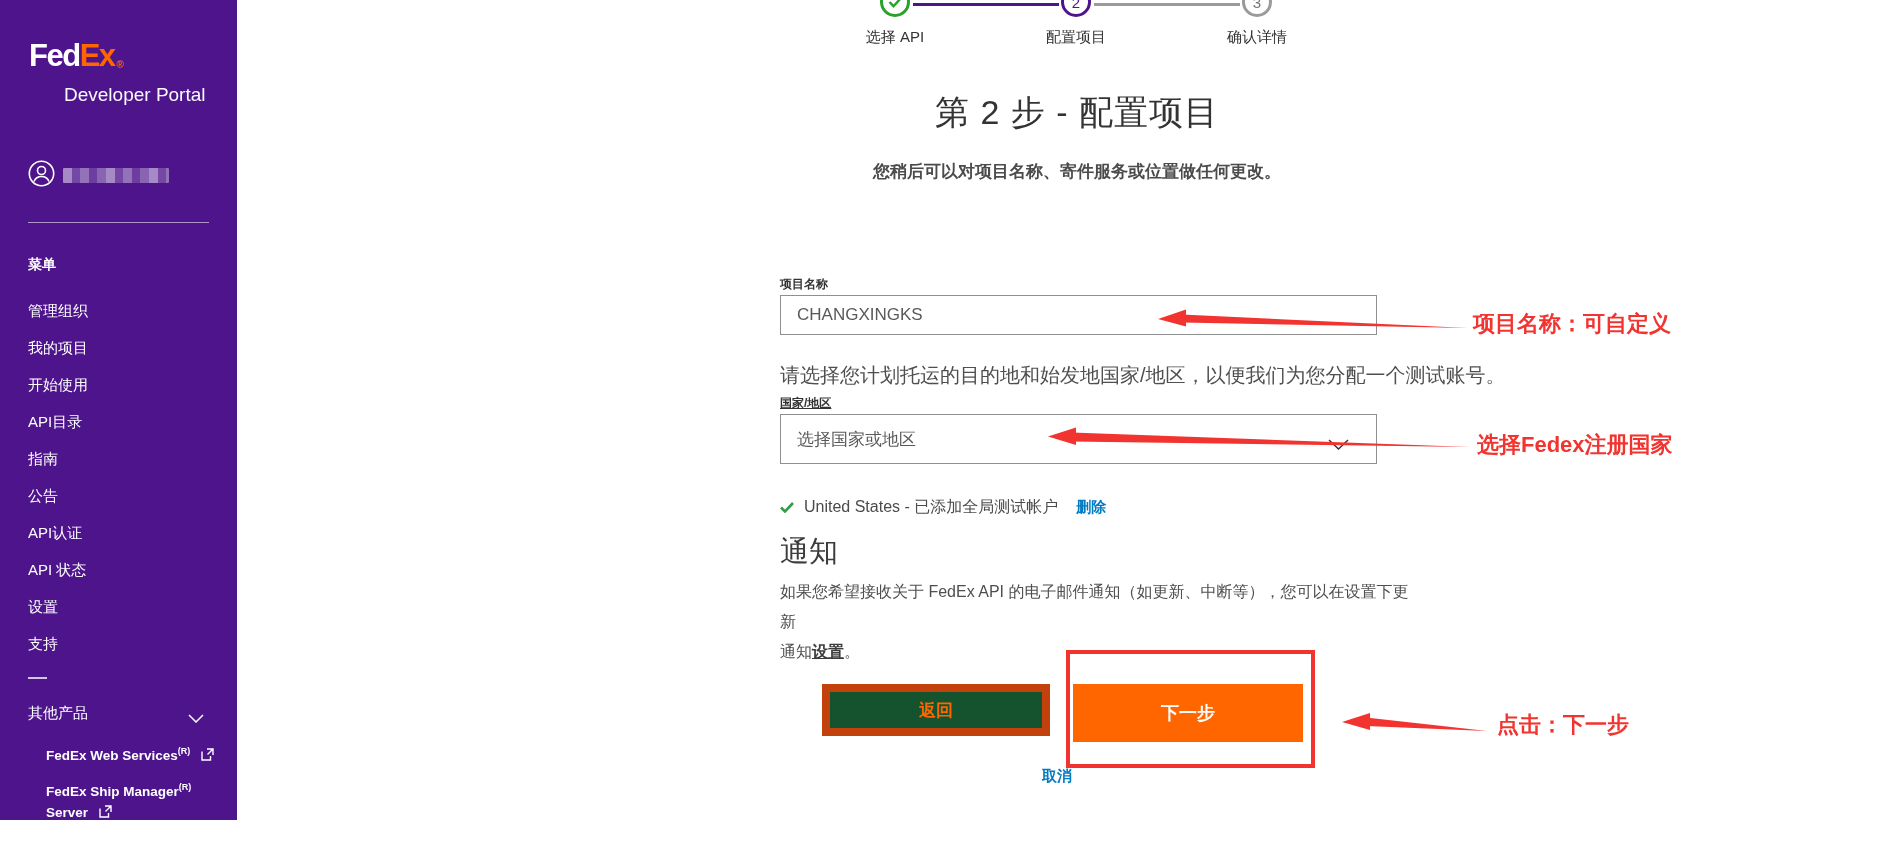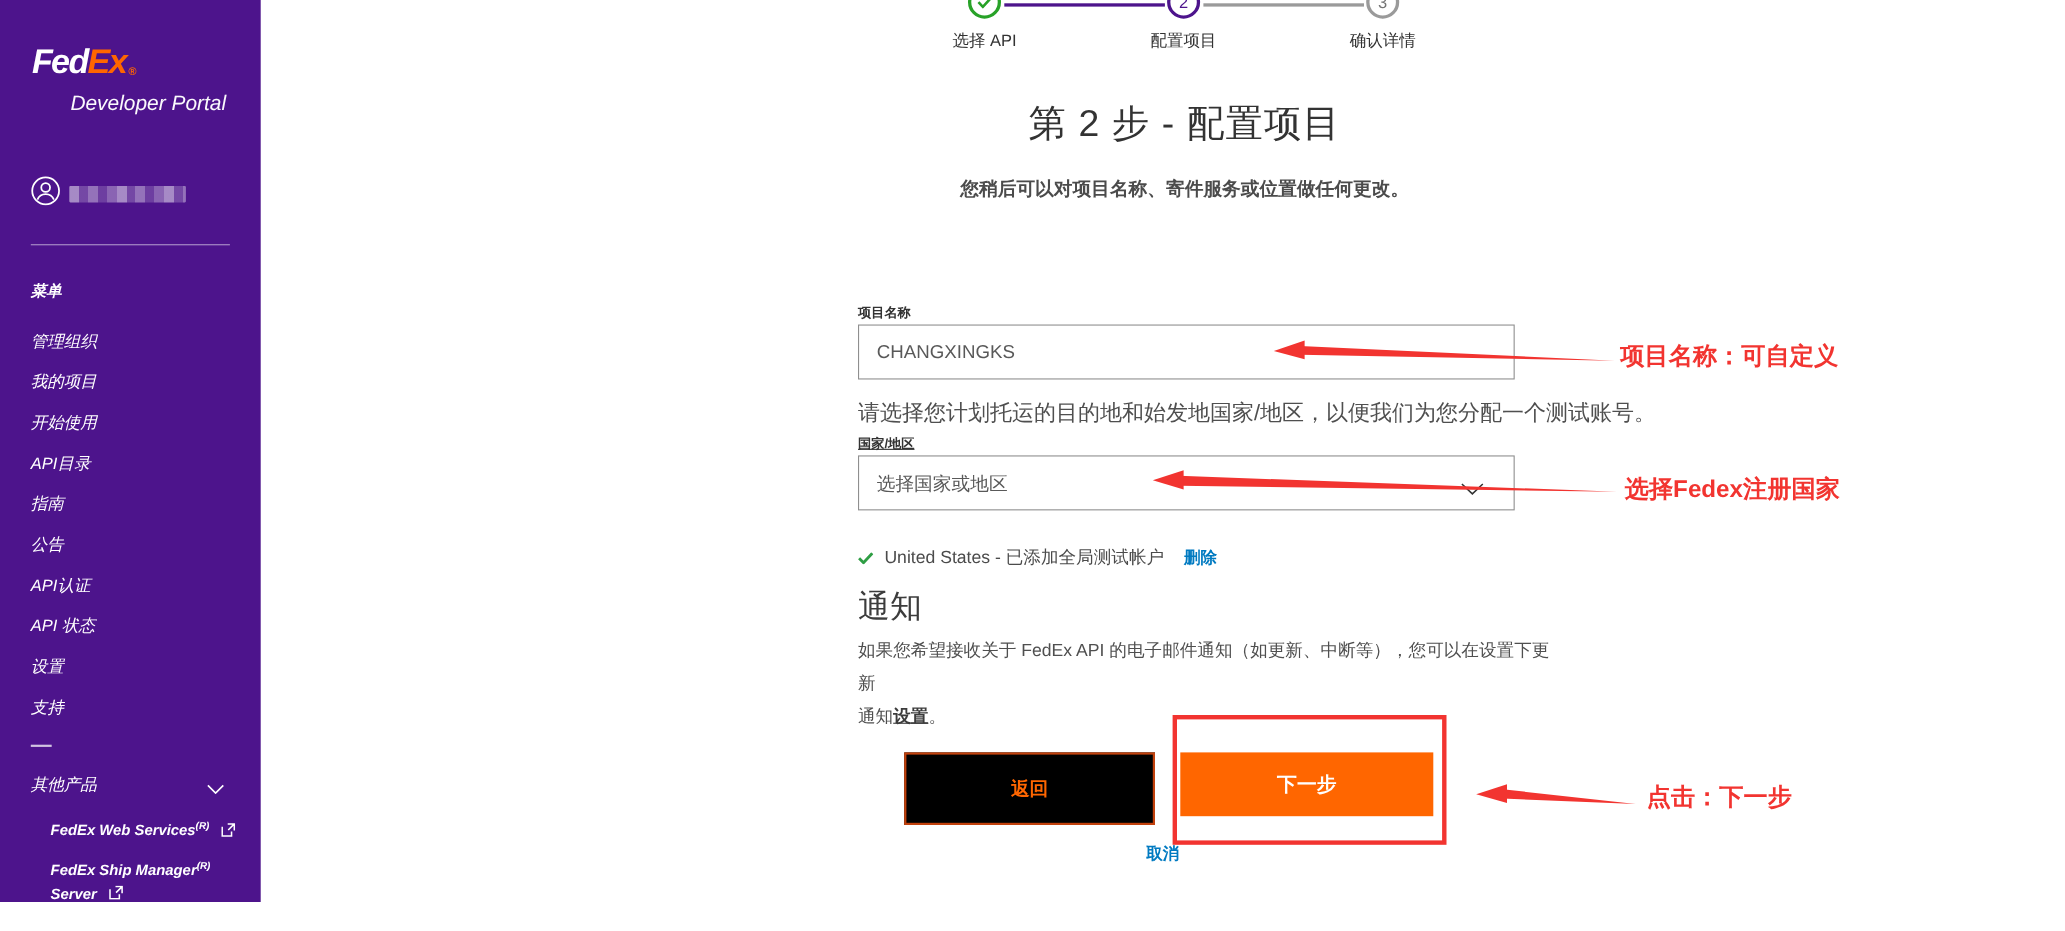--- a/index.html
+++ b/index.html
@@ -4,21 +4,21 @@
 <style>
   * { margin:0; padding:0; box-sizing:border-box; }
   html,body { width:1877px; height:846px; }
   body {
     position:relative; background:#fff; overflow:hidden;
     font-family:"Liberation Sans","DejaVu Sans",sans-serif;
     -webkit-font-smoothing:antialiased;
   }
 
   
-  .sidebar { position:absolute; left:0; top:0; width:237px; height:820px; background:#4d148c; color:#fff;font-style:italic; }
+  .sidebar { position:absolute; left:0; top:0; width:237px; height:820px; background:#4d148c; color:#fff; }
   .logo { position:absolute; left:29px; top:38px; font-size:31px; font-weight:bold; letter-spacing:-1.5px; cursor:pointer; }
   .logo .fed { color:#fff; }
   .logo .ex  { color:#ff6600; }
   .logo .reg { font-size:10px; color:#ff6600; letter-spacing:0; vertical-align:-2px; margin-left:2px; }
   .portal { position:absolute; left:29px; top:84px; font-size:19px; font-weight:400; color:#fbfafd;margin-left:35px; }
   .user-row { position:absolute; left:28px; top:160px; display:flex; align-items:center; gap:8px; }
   .user-mosaic {
     width:106px; height:15px; border-radius:1px;
     background:
       repeating-linear-gradient(90deg, rgba(255,255,255,.50) 0 9px, rgba(255,255,255,.22) 9px 17px,
@@ -47,36 +47,36 @@
   .step-label { position:absolute; top:28px; width:140px; text-align:center; font-size:15px; color:#333; }
   .sl1 { left:825px; } .sl2 { left:1006px; } .sl3 { left:1187px; }
 
   
   .page-title { position:absolute; left:737px; top:90px; width:680px; text-align:center;
     font-size:34px; font-weight:300; color:#333; letter-spacing:1px; }
   .page-subtitle { position:absolute; left:737px; top:160px; width:680px; text-align:center; font-size:17px; color:#4b4b4b;font-weight:bold; }
 
   
   .field-label { position:absolute; left:780px; font-size:12px; font-weight:bold; color:#333; }
-  .text-input { position:absolute; left:780px; width:597px; height:50px; border:1px solid #8f8f8f; background:#fff;
+  .text-input { position:absolute; left:780px; width:597px; height:40px; border:1px solid #8f8f8f; background:#fff;
     font-family:inherit; font-size:17px; color:#595959; padding:16px 16px; border-radius:0; outline:none; }
   .select-box { position:absolute; left:780px; width:597px; height:50px; border:1px solid #8f8f8f; background:#fff;
     display:flex; align-items:center; padding:0 16px; font-size:17px; color:#595959; cursor:pointer; }
   .select-chev { position:absolute; left:547px; top:20px; }
   .helper { position:absolute; left:780px; top:362px; font-size:20px; color:#4f4f4f; white-space:nowrap; }
   .us-row { position:absolute; left:780px; top:497px; display:flex; align-items:center; font-size:16px; color:#4b4b4b; }
   .us-row .chk { margin-right:10px; display:inline-flex; }
   .remove-link { margin-left:18px; color:#007ac1; font-weight:bold; font-size:15px; cursor:pointer; }
   .notice-title { position:absolute; left:780px; top:532px; font-size:29px; font-weight:300; color:#3c3c3c; }
   .notice-body { position:absolute; left:780px; top:577px; width:630px; font-size:16px; color:#4f4f4f; line-height:30px; }
   .settings-link { font-weight:bold; text-decoration:underline; color:#3c3c3c; cursor:pointer; }
 
   
-  .btn-back { position:absolute; left:822px; top:684px; width:228px; height:66px; background:#000000;
-    border:2px solid #c2410c; color:#ff6600; font-weight:bold; font-size:17px; font-family:inherit; cursor:pointer; }
+  .btn-back { position:absolute; left:822px; top:684px; width:228px; height:52px; background:#14532d;
+    border:8px solid #c2410c; color:#ff6600; font-weight:bold; font-size:17px; font-family:inherit; cursor:pointer; }
   .btn-next { position:absolute; left:1073px; top:684px; width:230px; height:58px; background:#ff6600;
     border:none; color:#fff; font-weight:bold; font-size:18px; font-family:Liberation Sans, sans-serif; cursor:pointer; }
   .cancel-link { position:absolute; left:1042px; top:767px; color:#007ac1; font-weight:bold; font-size:15px; cursor:pointer; }
 
   
   .anno-rect { position:absolute; left:1066px; top:650px; width:249px; height:118px; border:4px solid #f23430; pointer-events:none; }
   .anno-text { position:absolute; color:#f23430; font-size:22px; font-weight:bold; white-space:nowrap; pointer-events:none; }
   .at1 { left:1473px; top:309px; }
   .at2 { left:1477px; top:430px; }
   .at3 { left:1497px; top:710px; }

